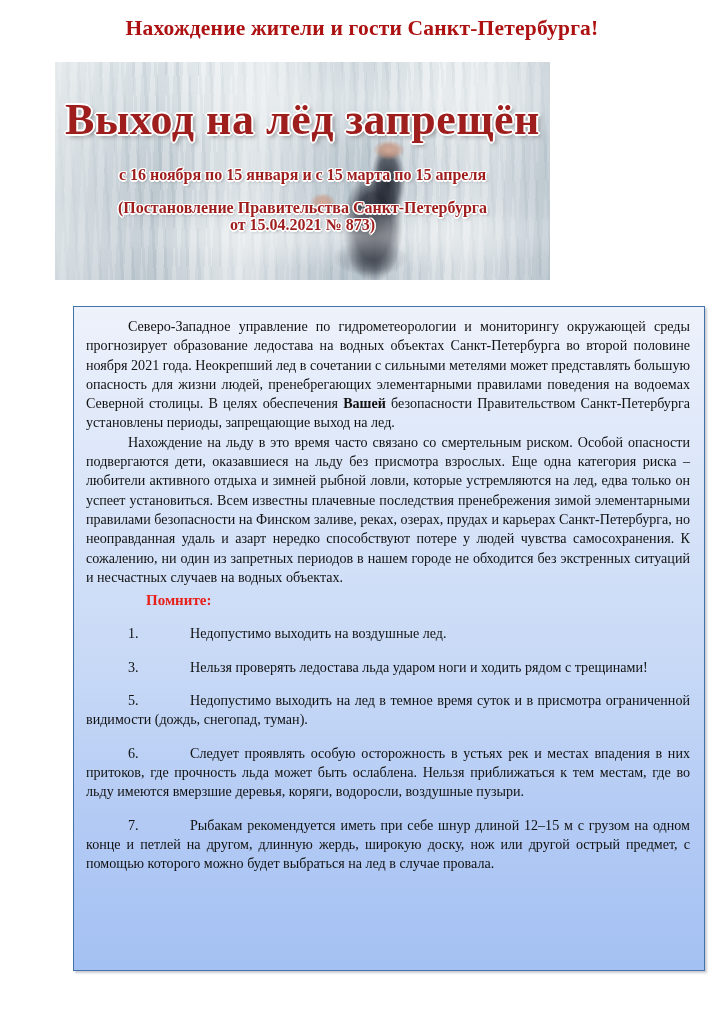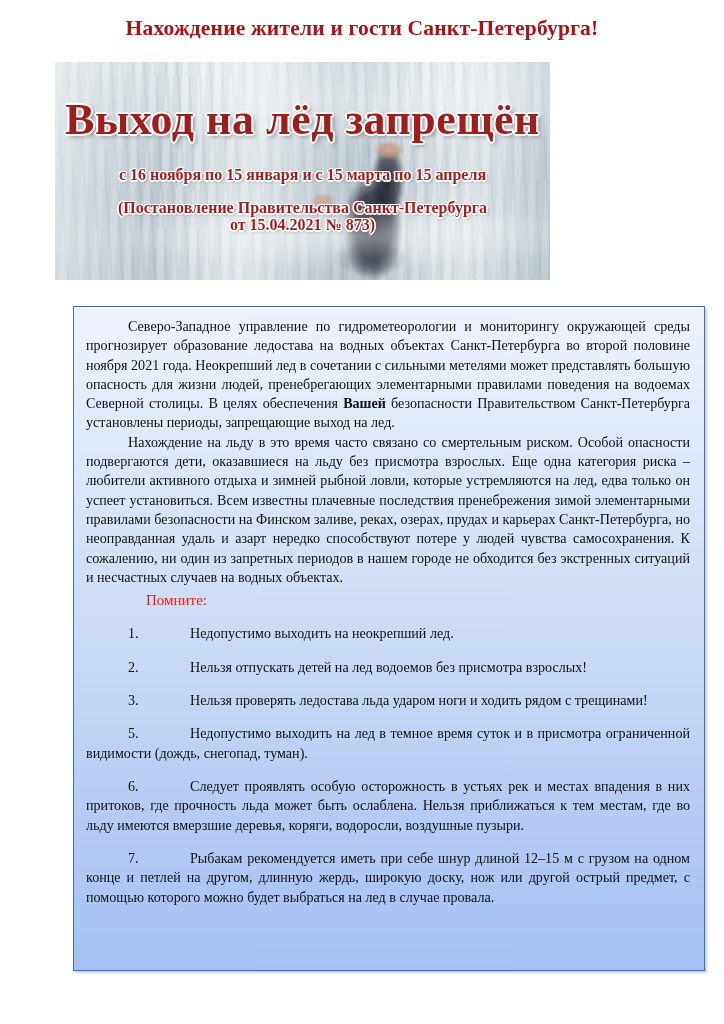--- a/index.html
+++ b/index.html
@@ -137,21 +137,21 @@
     font-size: 14.1px;
     line-height: 19.3px;
     font-family: "Liberation Serif", "DejaVu Serif", serif;
     color: #111111;
   }
   .para b { font-weight: bold; }
 
   .remember {
     margin: 3px 0 0 0;
     padding-left: 60px;
-    font-weight: normal;
+    font-weight: bold;
     font-size: 15px;
     line-height: 20px;
     color: #E8201A;
     font-family: "Liberation Serif", "DejaVu Serif", serif;
   }
 
   .rules {
     list-style: none;
     margin: 0;
     padding: 0;
@@ -192,24 +192,21 @@
 <div class="notice-box">
 
   <p class="para"><span>Северо-Западное управление по гидрометеорологии и мониторингу окружающей среды прогнозирует образование ледостава на водных объектах Санкт-Петербурга  во второй половине ноября 2021 года. Неокрепший лед в сочетании с сильными метелями может представлять большую опасность для жизни людей, пренебрегающих элементарными правилами поведения на водоемах Северной столицы. В целях обеспечения </span><b>Вашей</b><span> безопасности Правительством Санкт-Петербурга установлены периоды, запрещающие выход на лед.</span></p>
 
   <p class="para">Нахождение на льду в это время часто связано со смертельным риском. Особой опасности подвергаются дети, оказавшиеся на льду без присмотра взрослых. Еще одна категория риска – любители активного отдыха и зимней рыбной ловли, которые устремляются на лед, едва только он успеет установиться. Всем известны плачевные последствия пренебрежения зимой элементарными правилами безопасности на Финском заливе, реках, озерах, прудах и карьерах Санкт-Петербурга, но неоправданная удаль и азарт нередко способствуют потере у людей чувства самосохранения. К сожалению, ни один из запретных периодов в нашем городе не обходится без экстренных ситуаций и несчастных случаев на водных объектах.</p>
 
   <div class="remember">Помните:</div>
 
   <div class="rules">
     <p class="rule">
-      <span class="num">1.</span><span class="body">Недопустимо выходить на неокрепший лед.</span>
-    </p>
-    <p class="rule">
-      <span class="num">2.</span><span class="body">Нельзя отпускать детей на лед водоемов без присмотра взрослых!</span>
+      <span class="num">1.</span><span class="body">Недопустимо выходить на воздушные лед.</span>
     </p>
     <p class="rule">
       <span class="num">3.</span><span class="body">Нельзя проверять ледостава льда ударом ноги и ходить рядом с трещинами!</span>
     </p>
     <p class="rule">
       <span class="num">5.</span><span class="body">Недопустимо выходить на лед в темное время суток и в присмотра ограниченной видимости (дождь, снегопад, туман).</span>
     </p>
     <p class="rule">
       <span class="num">6.</span><span class="body">Следует проявлять особую осторожность в устьях рек и местах впадения в них притоков, где прочность льда может быть ослаблена. Нельзя приближаться к тем местам, где во льду имеются вмерзшие деревья, коряги, водоросли, воздушные пузыри.</span>
     </p>

